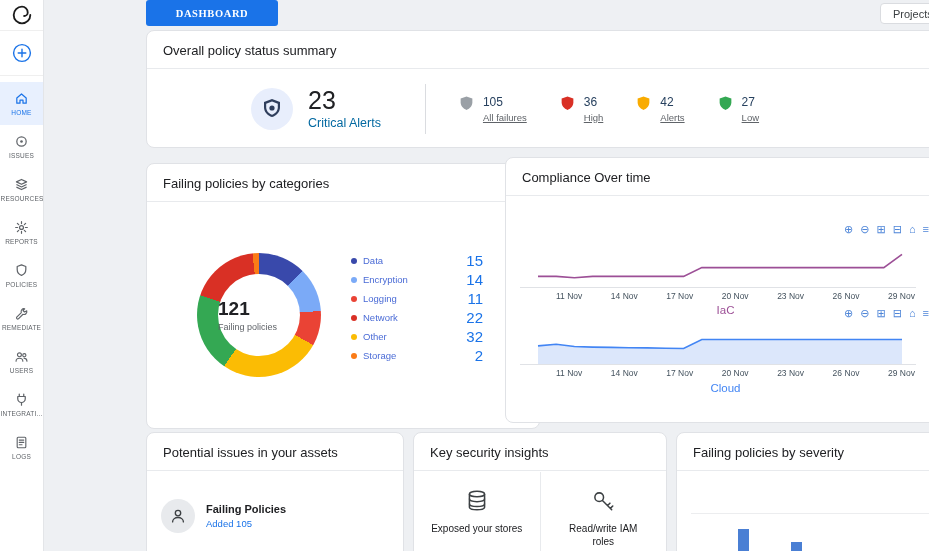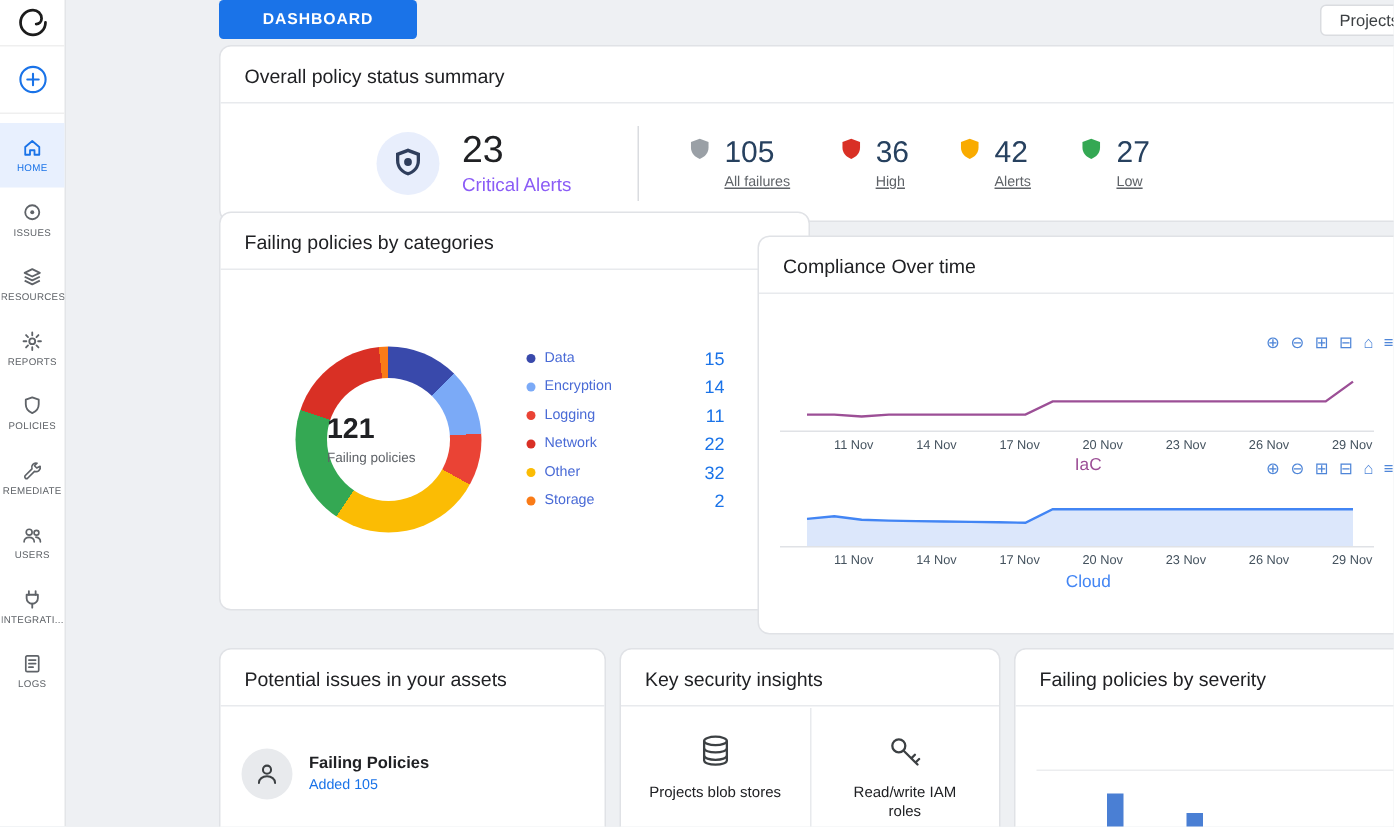--- a/index.html
+++ b/index.html
@@ -14,51 +14,51 @@
   .plus-box{height:44px;display:flex;align-items:center;justify-content:center;border-bottom:1px solid #efefef;cursor:pointer;}
   .nav{display:flex;flex-direction:column;padding-top:6px;}
   .nav-item{height:43px;display:flex;flex-direction:column;align-items:center;justify-content:center;gap:3px;color:#5f6368;cursor:pointer;}
   .nav-item.active{background:#e8f0fe;color:#1a73e8;}
   .nav-label{font-size:6.5px;letter-spacing:.2px;max-width:42px;overflow:hidden;white-space:nowrap;text-align:center;}
   .nav-icon svg{display:block;}
   
   .main{position:absolute;left:146px;top:0;width:800px;height:551px;}
   .tab-dashboard{position:absolute;left:0;top:0;width:132px;height:26px;background:#1a73e8;color:#fff;
     font-size:10.5px;font-weight:bold;letter-spacing:.6px;border:none;border-radius:3px;
-    display:flex;align-items:center;justify-content:center;cursor:pointer;font-family:Liberation Sans, sans-serif;}
+    display:flex;align-items:center;justify-content:center;cursor:pointer;font-family:Liberation Serif, serif;}
   .tab-projects{position:absolute;left:150px;top:0;height:26px;display:flex;align-items:center;
     color:#1a73e8;font-size:10.5px;font-weight:bold;letter-spacing:.5px;background:none;border:none;cursor:pointer;font-family:inherit;}
   .projects-btn{position:absolute;left:734px;top:3px;height:21px;padding:0 12px;background:#fff;
     border:1px solid #dadce0;border-radius:4px;font-size:11px;color:#3c4043;cursor:pointer;font-family:inherit;}
   .card{position:absolute;background:#fff;border:1px solid #e0e2e6;border-radius:8px;box-sizing:border-box;}
   .card-header{padding:12px 16px 10px;font-size:13px;color:#202124;border-bottom:1px solid #e8eaed;}
   
   .card-summary{top:30px;left:0;width:800px;height:118px;}
   .summary-body{position:absolute;top:39px;left:0;right:0;bottom:0;display:flex;align-items:center;}
   .big-stat{display:flex;align-items:center;gap:15px;margin-left:104px;}
   .big-shield-circle{width:42px;height:42px;border-radius:50%;background:#e8eefc;display:flex;align-items:center;justify-content:center;}
   .big-num{font-size:25px;color:#202124;line-height:1;}
-  .big-label{font-size:12.5px;color:#8b5cf6;margin-top:3px;}
+  .big-label{font-size:12.5px;color:#0369a1;margin-top:3px;}
   .v-div{width:1px;height:50px;background:#dadce0;margin:0 32px 0 44px;}
   .mini-stats{display:flex;gap:32px;}
   .mini-stat{display:flex;align-items:flex-start;gap:8px;cursor:pointer;}
-  .mini-num{font-size:20px;color:#27415f;line-height:1;margin-top:1px;}
+  .mini-num{font-size:12px;color:#27415f;line-height:1;margin-top:1px;}
   .mini-label{font-size:9.5px;color:#5f6368;margin-top:4px;text-decoration:underline;}
   
-  .card-categories{top:141px;left:0;width:394px;height:266px;}
+  .card-categories{top:163px;left:0;width:394px;height:266px;}
   .donut{position:absolute;left:50px;top:89px;width:124px;height:124px;border-radius:50%;cursor:pointer;}
   .donut-hole{position:absolute;left:21px;top:21px;width:82px;height:82px;background:#fff;border-radius:50%;
     display:flex;flex-direction:column;align-items:flex-start;justify-content:center;}
   .hole-num{font-size:19px;font-weight:bold;color:#202124;}
   .hole-label{font-size:9px;color:#5f6368;margin-top:2px;}
   .legend{position:absolute;left:204px;top:87px;width:132px;}
   .legend-row{display:flex;align-items:center;gap:6px;height:19px;cursor:pointer;}
   .dot{width:6px;height:6px;border-radius:50%;flex:none;}
   .l-label{flex:1;font-size:9.5px;color:#4a6bd6;}
-  .l-value{font-size:12px;color:#1a73e8;}
+  .l-value{font-size:15px;color:#1a73e8;}
   
   .card-compliance{top:157px;left:359px;width:441px;height:266px;}
   .modebar{position:absolute;right:16px;display:flex;gap:7px;color:#4f86d8;font-size:11px;line-height:1;}
   .mb-icon{cursor:pointer;}
   .modebar-1{top:66px;}
   .modebar-2{top:150px;}
   .tl-chart{position:absolute;left:12px;}
   .tl-chart-1{top:86px;}
   .tl-chart-2{top:168px;}
   .axis{stroke:#e0e2e6;stroke-width:1;}
@@ -361,21 +361,21 @@
   <section class="card card-insights">
     <div class="card-header">Key security insights</div>
     <div class="insights-body">
       <div class="insight-col">
         <svg width="26" height="26" viewBox="0 0 24 24" fill="none" stroke="#3c4043" stroke-width="1.4">
           <ellipse cx="12" cy="5.5" rx="7" ry="2.6"></ellipse>
           <path d="M5 5.5v12c0 1.5 3.1 2.6 7 2.6s7-1.1 7-2.6v-12"></path>
           <path d="M5 10c0 1.5 3.1 2.6 7 2.6s7-1.1 7-2.6"></path>
           <path d="M5 14.5c0 1.5 3.1 2.6 7 2.6s7-1.1 7-2.6"></path>
         </svg>
-        <div class="insight-label">Projects blob stores</div>
+        <div class="insight-label">Exposed your stores</div>
       </div>
       <div class="insight-col">
         <svg width="26" height="26" viewBox="0 0 24 24" fill="none" stroke="#3c4043" stroke-width="1.4" stroke-linecap="round">
           <circle cx="8.5" cy="8.5" r="4"></circle>
           <path d="M11.5 11.5L20 20M16.2 16.2l2.2-2.2M18.8 18.8l2.2-2.2"></path>
         </svg>
         <div class="insight-label">Read/write IAM roles</div>
       </div>
     </div>
   </section>

